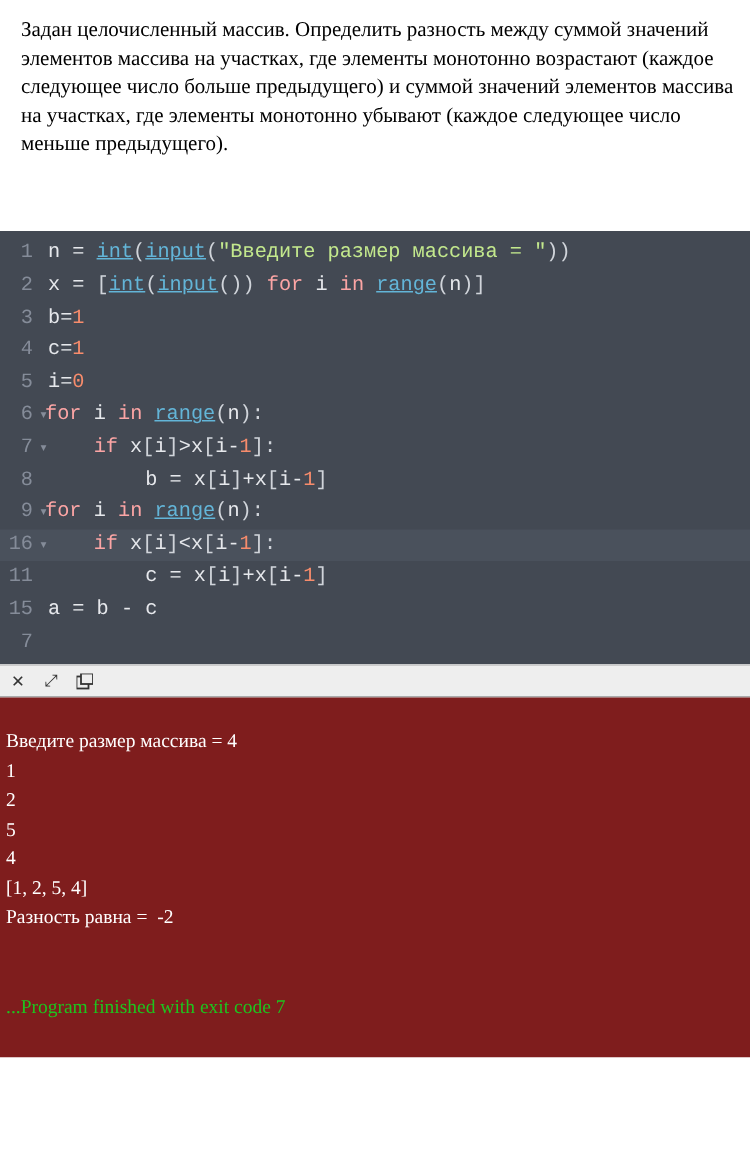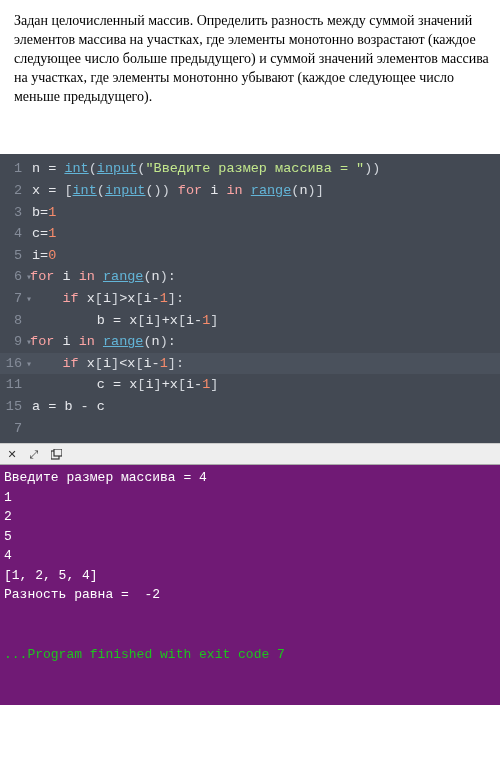--- a/index.html
+++ b/index.html
@@ -65,26 +65,26 @@
   .tb-icon {
     width: 12px;
     height: 12px;
     color: #333;
     display: flex;
     align-items: center;
     justify-content: center;
     font-size: 11px;
   }
   .console {
-    background: #701a75;
+    background: #7f1d1d;
     color: #ffffff;
-    font-family: Liberation Mono, monospace;
+    font-family: Liberation Serif, serif;
     font-size: 13px;
     line-height: 1.5;
-    padding: 3px 4px 0 4px;
+    padding: 19px 4px 0 4px;
     min-height: 240px;
   }
   .console-line { white-space: pre; }
   .console-green { color: #1ec31e; }
   .cursor {
     display: inline-block;
     width: 8px;
     height: 14px;
     background: #ffffff;
     vertical-align: text-bottom;

